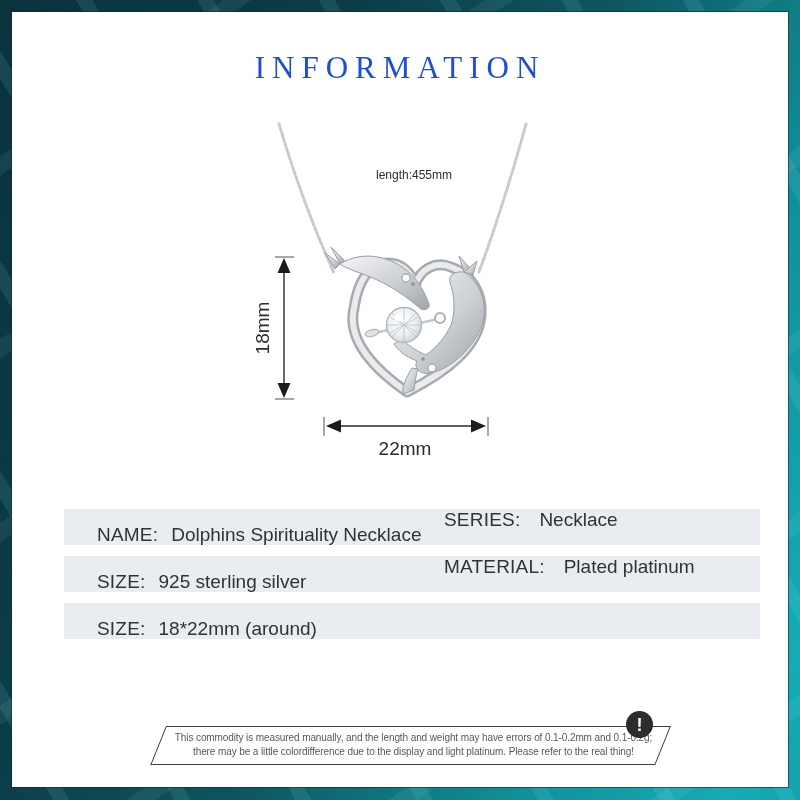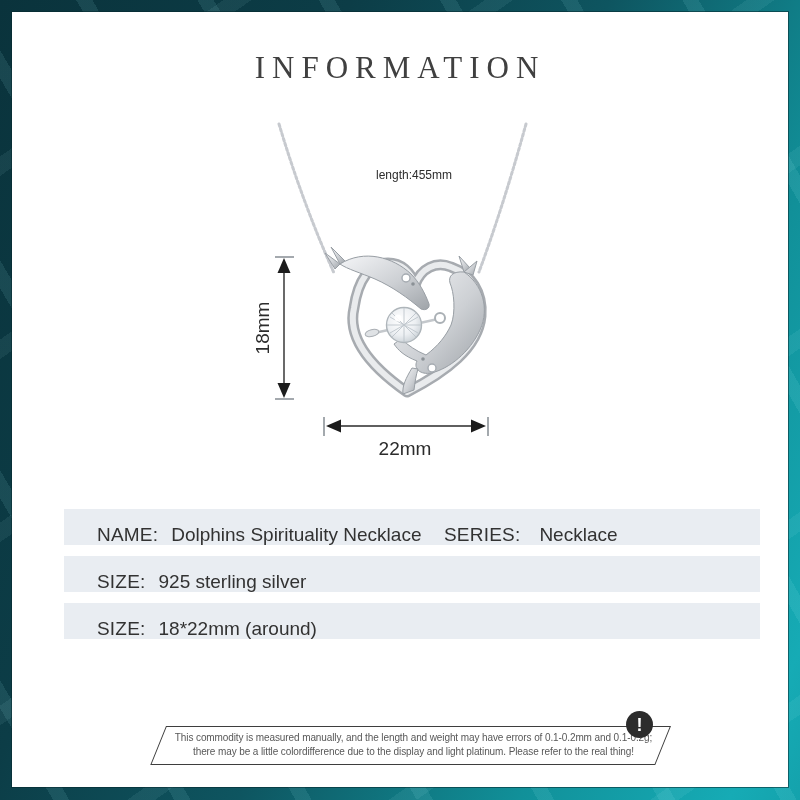--- a/index.html
+++ b/index.html
@@ -22,37 +22,37 @@
   
   .panel{
     position:absolute;left:12px;top:12px;right:12px;bottom:13px;
     background:#ffffff;box-shadow:0 0 0 1px rgba(5,40,46,.55);
   }
   
   .title{
     position:absolute;top:38px;left:0;width:100%;
     text-align:center;margin:0;
     font-family:"Liberation Serif",serif;font-weight:400;
-    font-size:31px;letter-spacing:7px;color:#404040;
+    font-size:31px;letter-spacing:7px;color:#1d4ed8;
   }
   
   svg.neck{position:absolute;inset:0;width:800px;height:800px;pointer-events:none;}
   
   .dim{position:absolute;color:#2c2c2c;white-space:nowrap;}
   .len-label{left:402px;top:156px;transform:translateX(-50%);font-size:12px;}
   .h-label{left:251px;top:316px;transform:translate(-50%,-50%) rotate(-90deg);font-size:19px;}
   .w-label{left:393px;top:426px;transform:translateX(-50%);font-size:19px;}
   
   .specs{position:absolute;left:52px;top:497px;width:696px;}
   .spec-row{
     position:relative;height:36px;margin-bottom:11px;background:#e9edf2;
     font-size:19px;color:#323232;
   }
   .g1{position:absolute;left:33px;top:0;height:52px;display:flex;align-items:center;gap:13px;}
-  .g2{position:absolute;left:380px;top:0;height:52px;display:flex;align-items:center;gap:19px;}
+  .g2{position:absolute;left:380px;top:0;height:52px;display:flex;gap:19px;}
   .lbl{letter-spacing:.2px;}
   
   .disc-border{
     position:absolute;left:154px;top:714px;width:503px;height:37px;
     border:1px solid #3e3e3e;transform:skewX(-22deg);transform-origin:top;
   }
   .disc-text{
     position:absolute;left:150px;top:719px;width:503px;text-align:center;
     font-size:10px;line-height:1.42;color:#585858;letter-spacing:-0.1px;white-space:nowrap;
   }
@@ -162,20 +162,24 @@
         <div class="g2">
           <span class="lbl">SERIES:</span>
           <span>Necklace</span>
         </div>
       </div>
       <div class="spec-row">
         <div class="g1">
           <span class="lbl">SIZE:</span>
           <span>925 sterling silver</span>
         </div>
+        <div class="g2">
+          <span class="lbl">MATERIAL:</span>
+          <span>Plated platinum</span>
+        </div>
       </div>
       <div class="spec-row">
         <div class="g1">
           <span class="lbl">SIZE:</span>
           <span>18*22mm (around)</span>
         </div>
       </div>
     </div>
 
     <div class="disc-border"></div>

